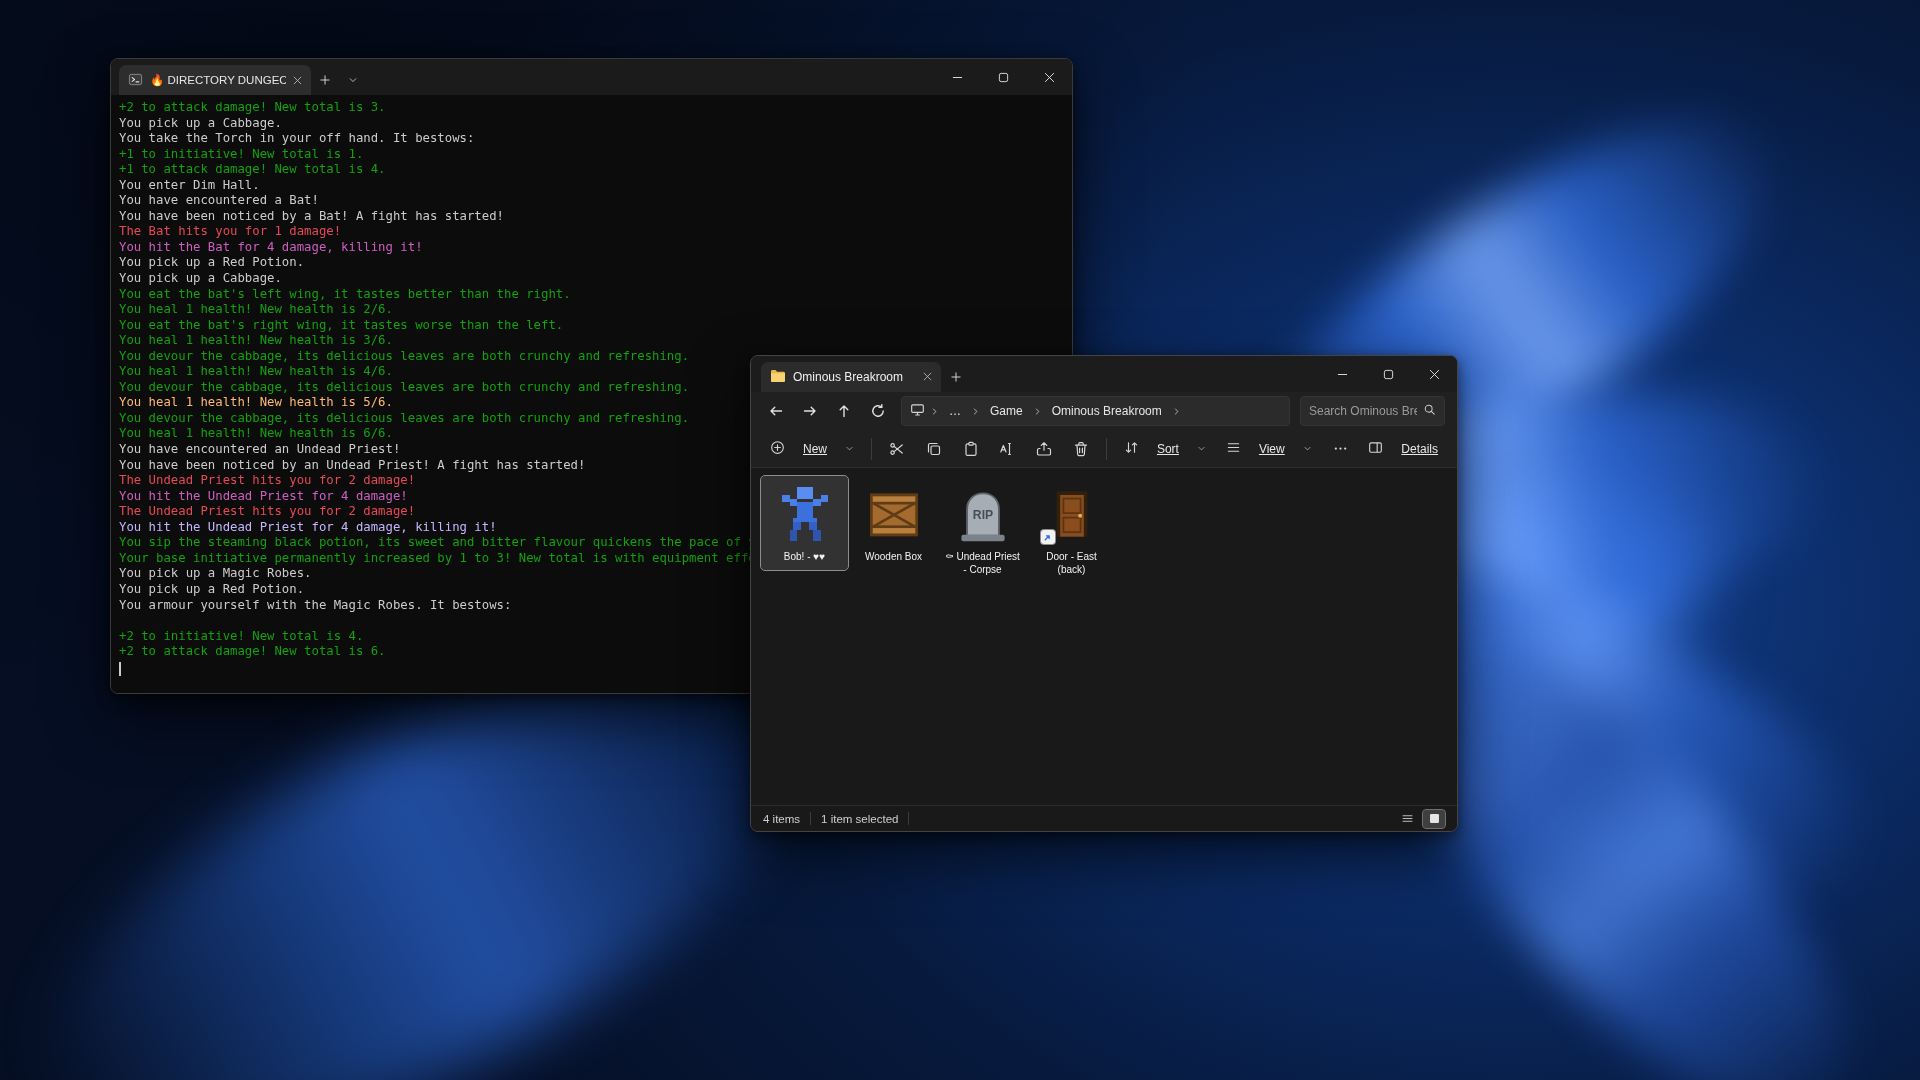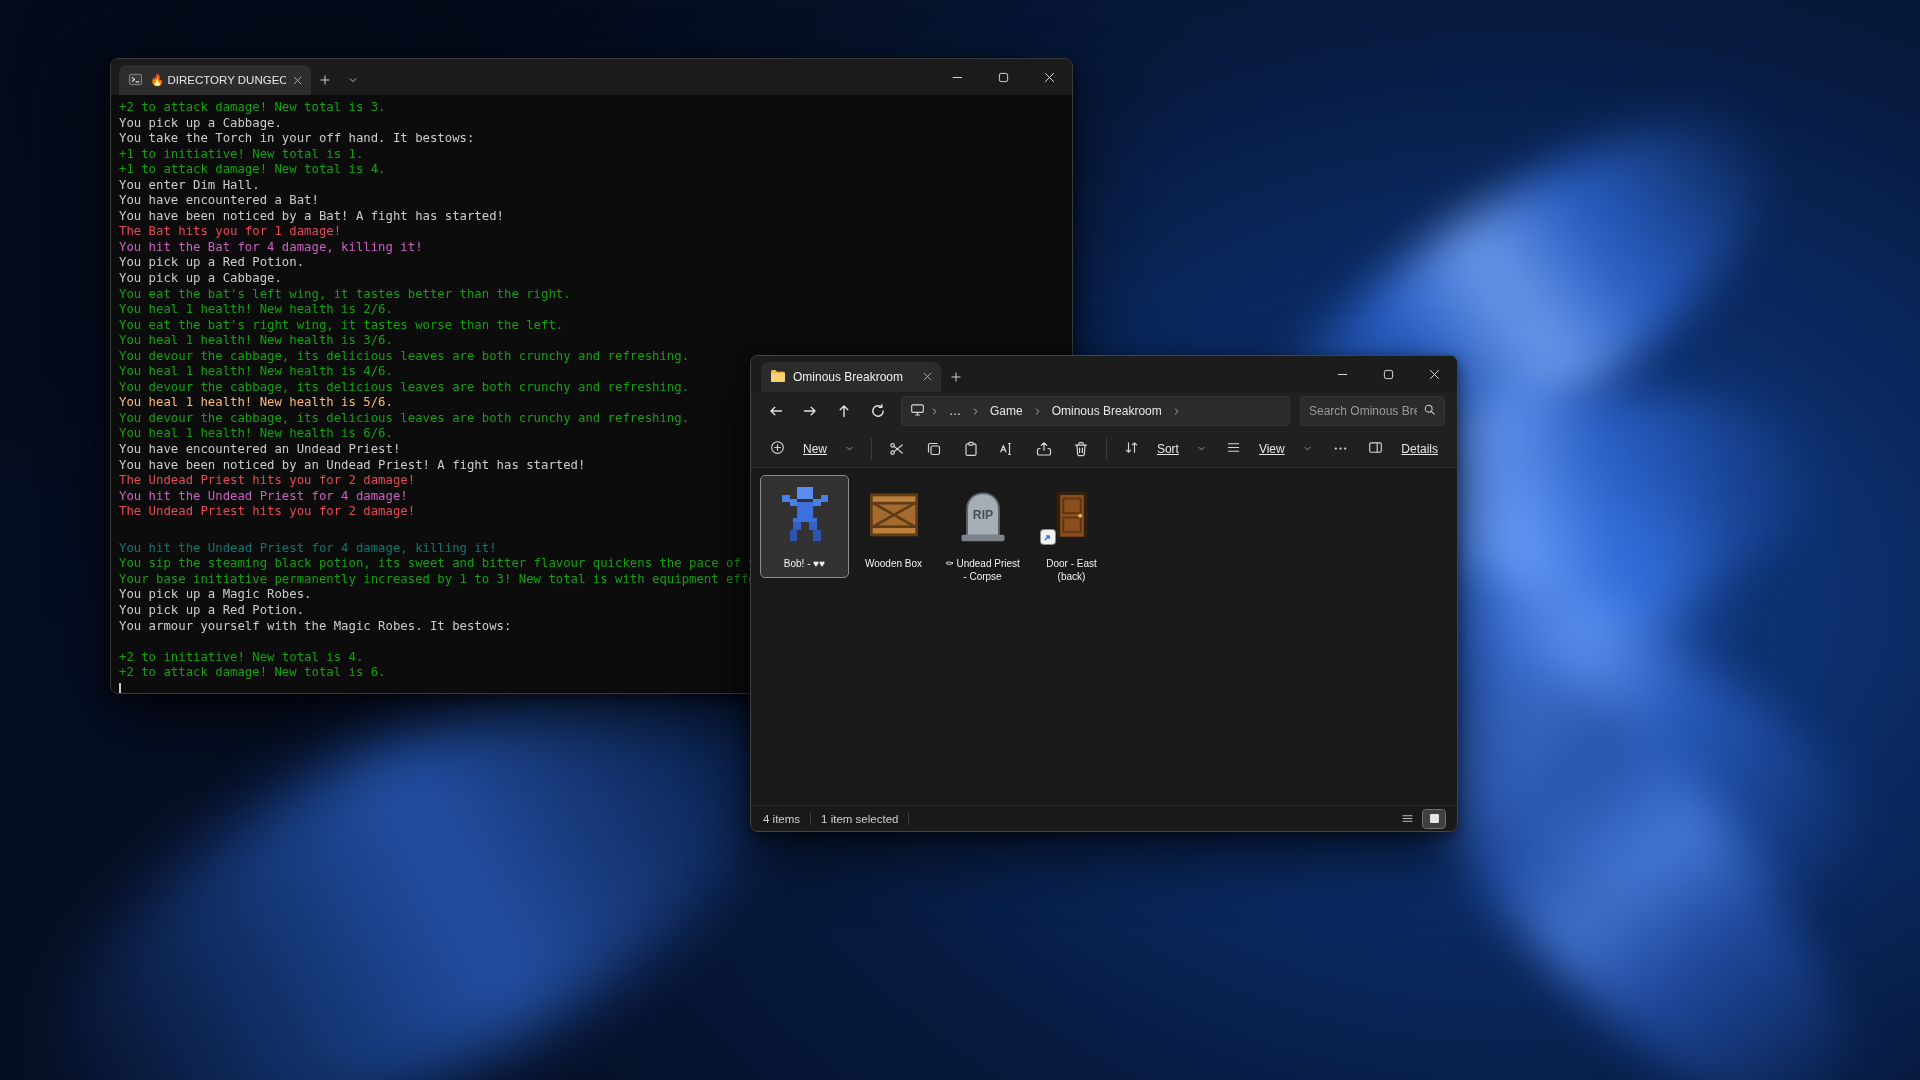--- a/index.html
+++ b/index.html
@@ -57,21 +57,21 @@
   .searchbox{width:145px;height:30px;background:#2b2b2b;border:1px solid #343434;border-radius:4px;display:flex;align-items:center;padding:0 8px;gap:6px;}
   .search-text{flex:1;color:#9a9a9a;font-size:12px;white-space:nowrap;overflow:hidden;}
 
   .e-toolbar{height:38px;flex:none;background:#202020;border-bottom:1px solid #2c2c2c;display:flex;align-items:center;padding:0 10px;gap:2px;color:#e8e8e8;font-size:12px;}
   .tb-btn{display:flex;align-items:center;gap:18px;height:30px;padding:0 9px;border-radius:4px;white-space:nowrap;text-decoration:underline;}
   .tb-ic{width:36px;height:30px;display:flex;align-items:center;justify-content:center;border-radius:4px;}
   .tb-sep{width:1px;height:22px;background:#3c3c3c;margin:0 6px;}
   .tb-right{margin-left:auto;display:flex;align-items:center;}
 
   .e-content{flex:1;background:#191919;padding:8px 10px;display:flex;align-items:flex-start;gap:2px;overflow:hidden;}
-  .file-item{width:87px;display:flex;flex-direction:column;align-items:center;padding:6px 2px 7px;border-radius:4px;gap:7px;}
+  .file-item{width:87px;display:flex;flex-direction:column;align-items:center;padding:6px 2px 7px;border-radius:4px;}
   .file-item.selected{background:rgba(255,255,255,.11);outline:1px solid #8d8d8d;}
   .file-icon{position:relative;width:64px;height:64px;display:flex;align-items:center;justify-content:center;}
   .shortcut-badge{position:absolute;left:1px;bottom:2px;width:14px;height:14px;background:#f2f2f2;border-radius:3px;display:flex;align-items:center;justify-content:center;box-shadow:0 0 0 1px #8a8a8a;}
   .file-label{margin-top:4px;font-size:10px;line-height:13px;color:#f2f2f2;text-align:center;}
 
   .e-status{height:26px;flex:none;background:#191919;border-top:1px solid #2a2a2a;display:flex;align-items:center;padding:0 12px;gap:10px;font-size:11.5px;color:#cfcfcf;}
   .st-sep{width:1px;height:13px;background:#3c3c3c;}
   .st-views{margin-left:auto;display:flex;gap:5px;}
   .st-view{width:22px;height:18px;display:flex;align-items:center;justify-content:center;border-radius:3px;}
   .st-view.active{background:#3f3f3f;outline:1px solid #707070;}
@@ -157,21 +157,21 @@
           <div class="t-line" style="color: rgb(19, 161, 14);">You heal 1 health! New health is 4/6.</div>
           <div class="t-line" style="color: rgb(19, 161, 14);">You devour the cabbage, its delicious leaves are both crunchy and refreshing.</div>
           <div class="t-line" style="color: #fdba74;">You heal 1 health! New health is 5/6.</div>
           <div class="t-line" style="color: rgb(19, 161, 14);">You devour the cabbage, its delicious leaves are both crunchy and refreshing.</div>
           <div class="t-line" style="color: rgb(19, 161, 14);">You heal 1 health! New health is 6/6.</div>
           <div class="t-line" style="color: rgb(204, 204, 204);">You have encountered an Undead Priest!</div>
           <div class="t-line" style="color: rgb(204, 204, 204);">You have been noticed by an Undead Priest! A fight has started!</div>
           <div class="t-line" style="color: rgb(231, 72, 86);">The Undead Priest hits you for 2 damage!</div>
           <div class="t-line" style="color: rgb(204, 95, 192);">You hit the Undead Priest for 4 damage!</div>
           <div class="t-line" style="color: rgb(231, 72, 86);">The Undead Priest hits you for 2 damage!</div>
-          <div class="t-line" style="color: #0f766e; margin-top: 21px;">You hit the Undead Priest for 4 damage, killing it!</div>
+          <div class="t-line" style="color: #c4b5fd;">You hit the Undead Priest for 4 damage, killing it!</div>
           <div class="t-line" style="color: rgb(19, 161, 14);">You sip the steaming black potion, its sweet and bitter flavour quickens the pace of yo</div>
           <div class="t-line" style="color: rgb(19, 161, 14);">Your base initiative permanently increased by 1 to 3! New total is with equipment effec</div>
           <div class="t-line" style="color: rgb(204, 204, 204);">You pick up a Magic Robes.</div>
           <div class="t-line" style="color: rgb(204, 204, 204);">You pick up a Red Potion.</div>
           <div class="t-line" style="color: rgb(204, 204, 204);">You armour yourself with the Magic Robes. It bestows:</div>
           <div class="t-line" style="color: rgb(19, 161, 14); text-align: right;">+2 to maximum health! New total is 8.</div>
           <div class="t-line" style="color: rgb(19, 161, 14);">+2 to initiative! New total is 4.</div>
           <div class="t-line" style="color: rgb(19, 161, 14);">+2 to attack damage! New total is 6.</div>
         </div>
       <div class="t-cursor"></div>

